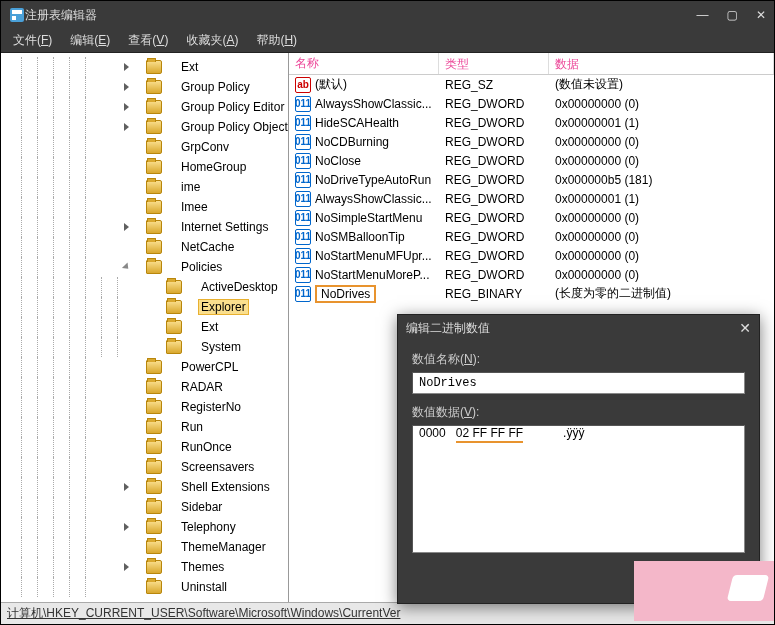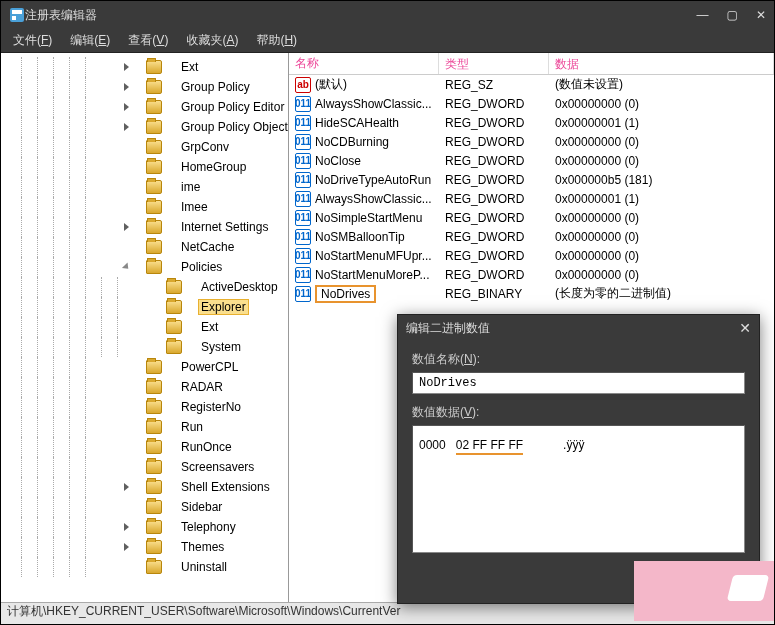--- a/index.html
+++ b/index.html
@@ -36,31 +36,31 @@
 .lv-row { display: flex; height: 19px; align-items: center; }
 .lv-row .cell { padding: 0 6px; white-space: nowrap; overflow: hidden; text-overflow: ellipsis; }
 .lv-row .vicon { width: 16px; height: 16px; margin-right: 4px; flex-shrink: 0; display: inline-flex; align-items: center; justify-content: center; font-size: 10px; font-weight: bold; }
 .lv-row .vicon.str { border: 1px solid #c00; color: #c00; border-radius: 2px; }
 .lv-row .vicon.bin { border: 1px solid #06c; color: #06c; border-radius: 2px; }
 .lv-row.hl .namecell { background: #fff; border: 2px solid #e8932e; padding: 0 4px; }
 .col-name { width: 150px; display: flex; align-items: center; }
 .col-type { width: 110px; }
 .col-data { flex: 1; }
 
-.statusbar { height: 22px; background: #e8e8e8; border-top: 1px solid #aaa; display: flex; align-items: flex-start; padding: 0 6px; color: #333; }
+.statusbar { height: 22px; background: #e8e8e8; border-top: 1px solid #aaa; display: flex; align-items: center; padding: 0 6px; color: #333; text-decoration: underline; }
 
 .dialog { position: absolute; left: 396px; top: 313px; width: 363px; height: 290px; background: #3a3a3a; border: 1px solid #222; box-shadow: 0 3px 15px rgba(0,0,0,0.5); display: flex; flex-direction: column; }
 .dialog .dtitle { height: 26px; display: flex; align-items: center; padding: 0 8px; color: #ddd; }
 .dialog .dtitle .t { flex: 1; }
 .dialog .dtitle .x { cursor: pointer; font-size: 14px; }
 .dialog .dbody { flex: 1; padding: 10px 14px; color: #ccc; display: flex; flex-direction: column; }
 .dialog .fld-lbl { margin-bottom: 4px; }
 .dialog .fld-lbl .hk { text-decoration: underline; }
 .dialog input.txt { width: 100%; height: 22px; background: #fff; border: 1px solid #888; border-top-color: #555; border-left-color: #555; padding: 2px 6px; font-family: "Courier New", monospace; margin-bottom: 10px; }
-.dialog .hexarea { flex: 1; background: #fff; border: 1px solid #888; border-top-color: #555; border-left-color: #555; padding: 12px 6px; font-family: "Courier New", monospace; font-size: 13px; color: #000; position: relative; }
+.dialog .hexarea { flex: 1; background: #fff; border: 1px solid #888; border-top-color: #555; border-left-color: #555; padding: 0 6px; font-family: "Courier New", monospace; font-size: 13px; color: #000; position: relative; }
 .dialog .hexline { white-space: pre; }
 .dialog .ul { border-bottom: 2px solid #e8932e; padding-bottom: 1px; }
 .dialog .dbtns { height: 40px; display: flex; justify-content: flex-end; align-items: center; padding: 0 10px; gap: 8px; }
 .dialog .dbtns .btn { width: 78px; height: 24px; background: linear-gradient(#f5f5f5,#ddd); border: 1px solid #888; border-radius: 2px; cursor: pointer; }
 
 .pinkblob { position: absolute; right: 0; bottom: 3px; width: 140px; height: 60px; background: #f4b7c9; z-index: 50; }
 .pinkblob::after { content: ""; position: absolute; right: 8px; top: 14px; width: 36px; height: 26px; background: #fff; border-radius: 4px; transform: skewX(-14deg); }
 
 .tree::-webkit-scrollbar, .lv-body::-webkit-scrollbar { width: 16px; height: 16px; }
 .tree::-webkit-scrollbar-track { background: #e8e8e8; }
@@ -393,20 +393,32 @@
           <span class="lbl">Telephony</span>
         </div>
         <div class="tnode">
           <span class="indent" style="width: 108px;">
             <span class="vline" style="left: 20px;"></span>
             <span class="vline" style="left: 36px;"></span>
             <span class="vline" style="left: 52px;"></span>
             <span class="vline" style="left: 68px;"></span>
             <span class="vline" style="left: 84px;"></span>
           </span>
+          <span class="exp"></span>
+          <span class="ficon"></span>
+          <span class="lbl">ThemeManager</span>
+        </div>
+        <div class="tnode">
+          <span class="indent" style="width: 108px;">
+            <span class="vline" style="left: 20px;"></span>
+            <span class="vline" style="left: 36px;"></span>
+            <span class="vline" style="left: 52px;"></span>
+            <span class="vline" style="left: 68px;"></span>
+            <span class="vline" style="left: 84px;"></span>
+          </span>
           <span class="exp tri"></span>
           <span class="ficon"></span>
           <span class="lbl">Themes</span>
         </div>
         <div class="tnode">
           <span class="indent" style="width: 108px;">
             <span class="vline" style="left: 20px;"></span>
             <span class="vline" style="left: 36px;"></span>
             <span class="vline" style="left: 52px;"></span>
             <span class="vline" style="left: 68px;"></span>

